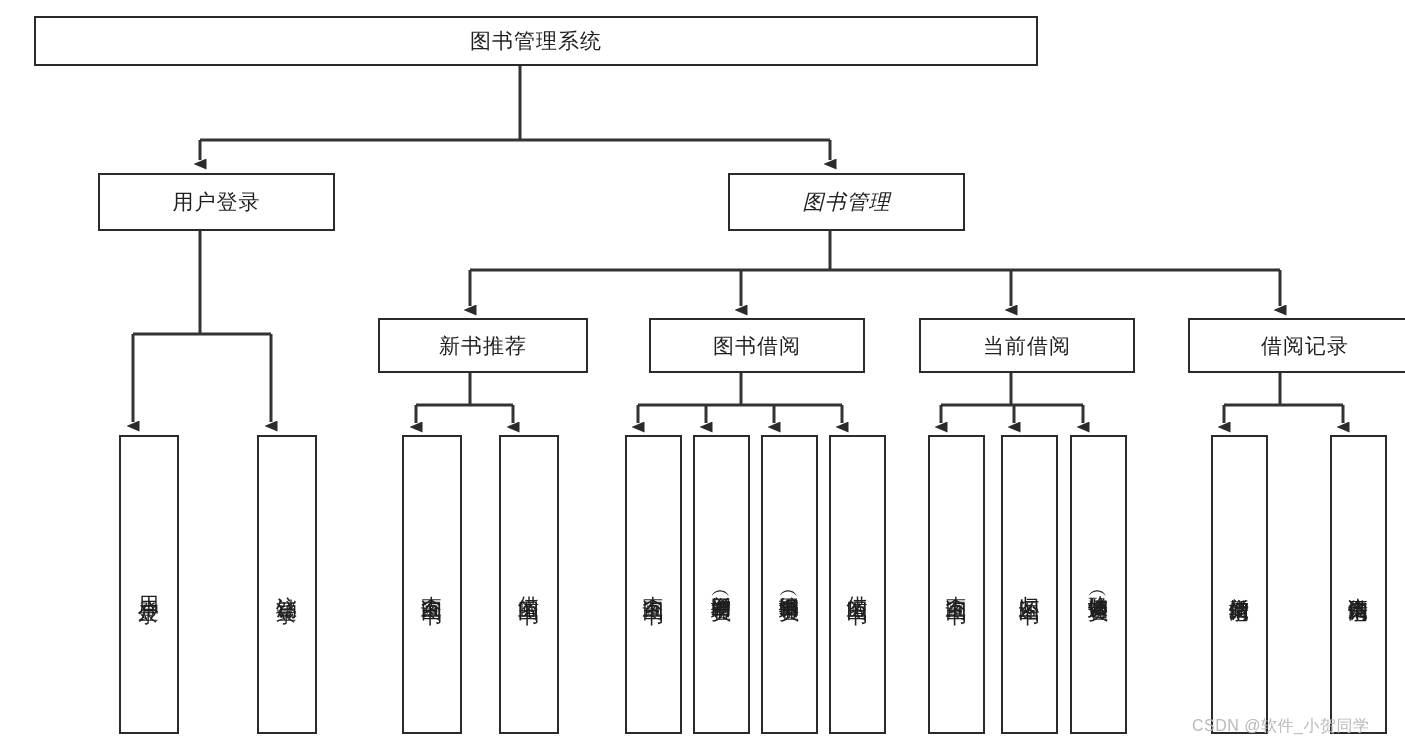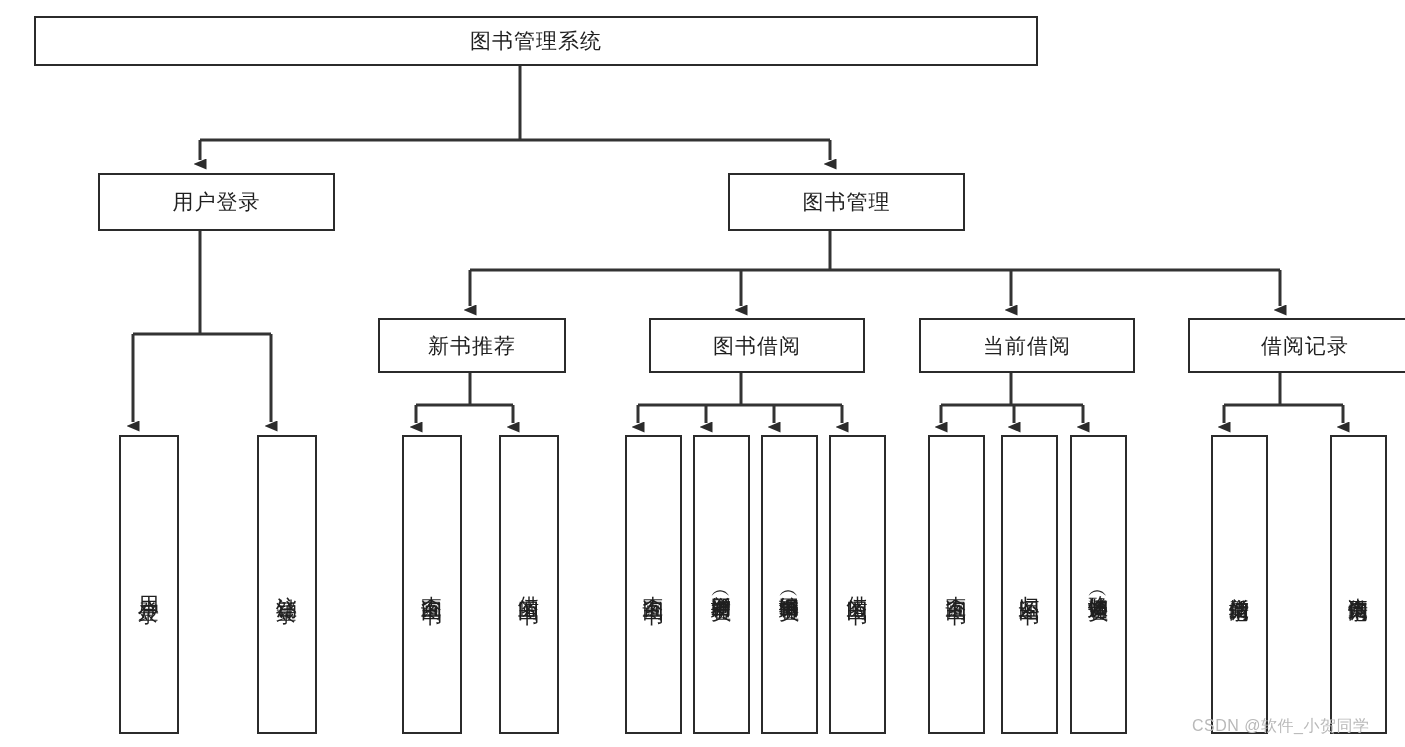--- a/index.html
+++ b/index.html
@@ -101,25 +101,25 @@
     </g>
   </svg>
 
   <div class="node horiz" id="node-root" style="left: 18px; top: 16px; width: 1004px; height: 50px; border-color: rgb(43, 43, 43); background: rgb(255, 255, 255);">
     <span class="lbl" style="color: rgb(31, 31, 31);">图书管理系统</span>
   </div>
 
   <div class="node horiz" style="left: 82px; top: 173px; width: 237px; height: 58px; border-color: rgb(43, 43, 43); background: rgb(255, 255, 255);">
     <span class="lbl" style="color: rgb(31, 31, 31);">用户登录</span>
   </div>
-  <div class="node horiz" style="left: 712px; top: 173px; width: 237px; height: 58px; border-color: rgb(43, 43, 43); background: rgb(255, 255, 255);">
+  <div class="node horiz" style="left: 712px; top: 173px; width: 237px; height: 58px; border-color: rgb(43, 43, 43); background: rgb(255, 255, 255); font-style: italic;">
     <span class="lbl" style="color: rgb(31, 31, 31);">图书管理</span>
   </div>
 
-  <div class="node horiz" style="left: 362px; top: 318px; width: 188px; height: 55px; border-color: rgb(43, 43, 43); background: rgb(255, 255, 255);">
+  <div class="node horiz" style="left: 362px; top: 318px; width: 210px; height: 55px; border-color: rgb(43, 43, 43); background: rgb(255, 255, 255);">
     <span class="lbl" style="color: rgb(31, 31, 31);">新书推荐</span>
   </div>
   <div class="node horiz" style="left: 903px; top: 318px; width: 216px; height: 55px; border-color: rgb(43, 43, 43); background: rgb(255, 255, 255);">
     <span class="lbl" style="color: rgb(31, 31, 31);">当前借阅</span>
   </div>
   <div class="node horiz" style="left: 633px; top: 318px; width: 216px; height: 55px; border-color: rgb(43, 43, 43); background: rgb(255, 255, 255);">
     <span class="lbl" style="color: rgb(31, 31, 31);">图书借阅</span>
   </div>
   <div class="node horiz" style="left: 1172px; top: 318px; width: 234px; height: 55px; border-color: rgb(43, 43, 43); background: rgb(255, 255, 255);">
     <span class="lbl" style="color: rgb(31, 31, 31);">借阅记录</span>

